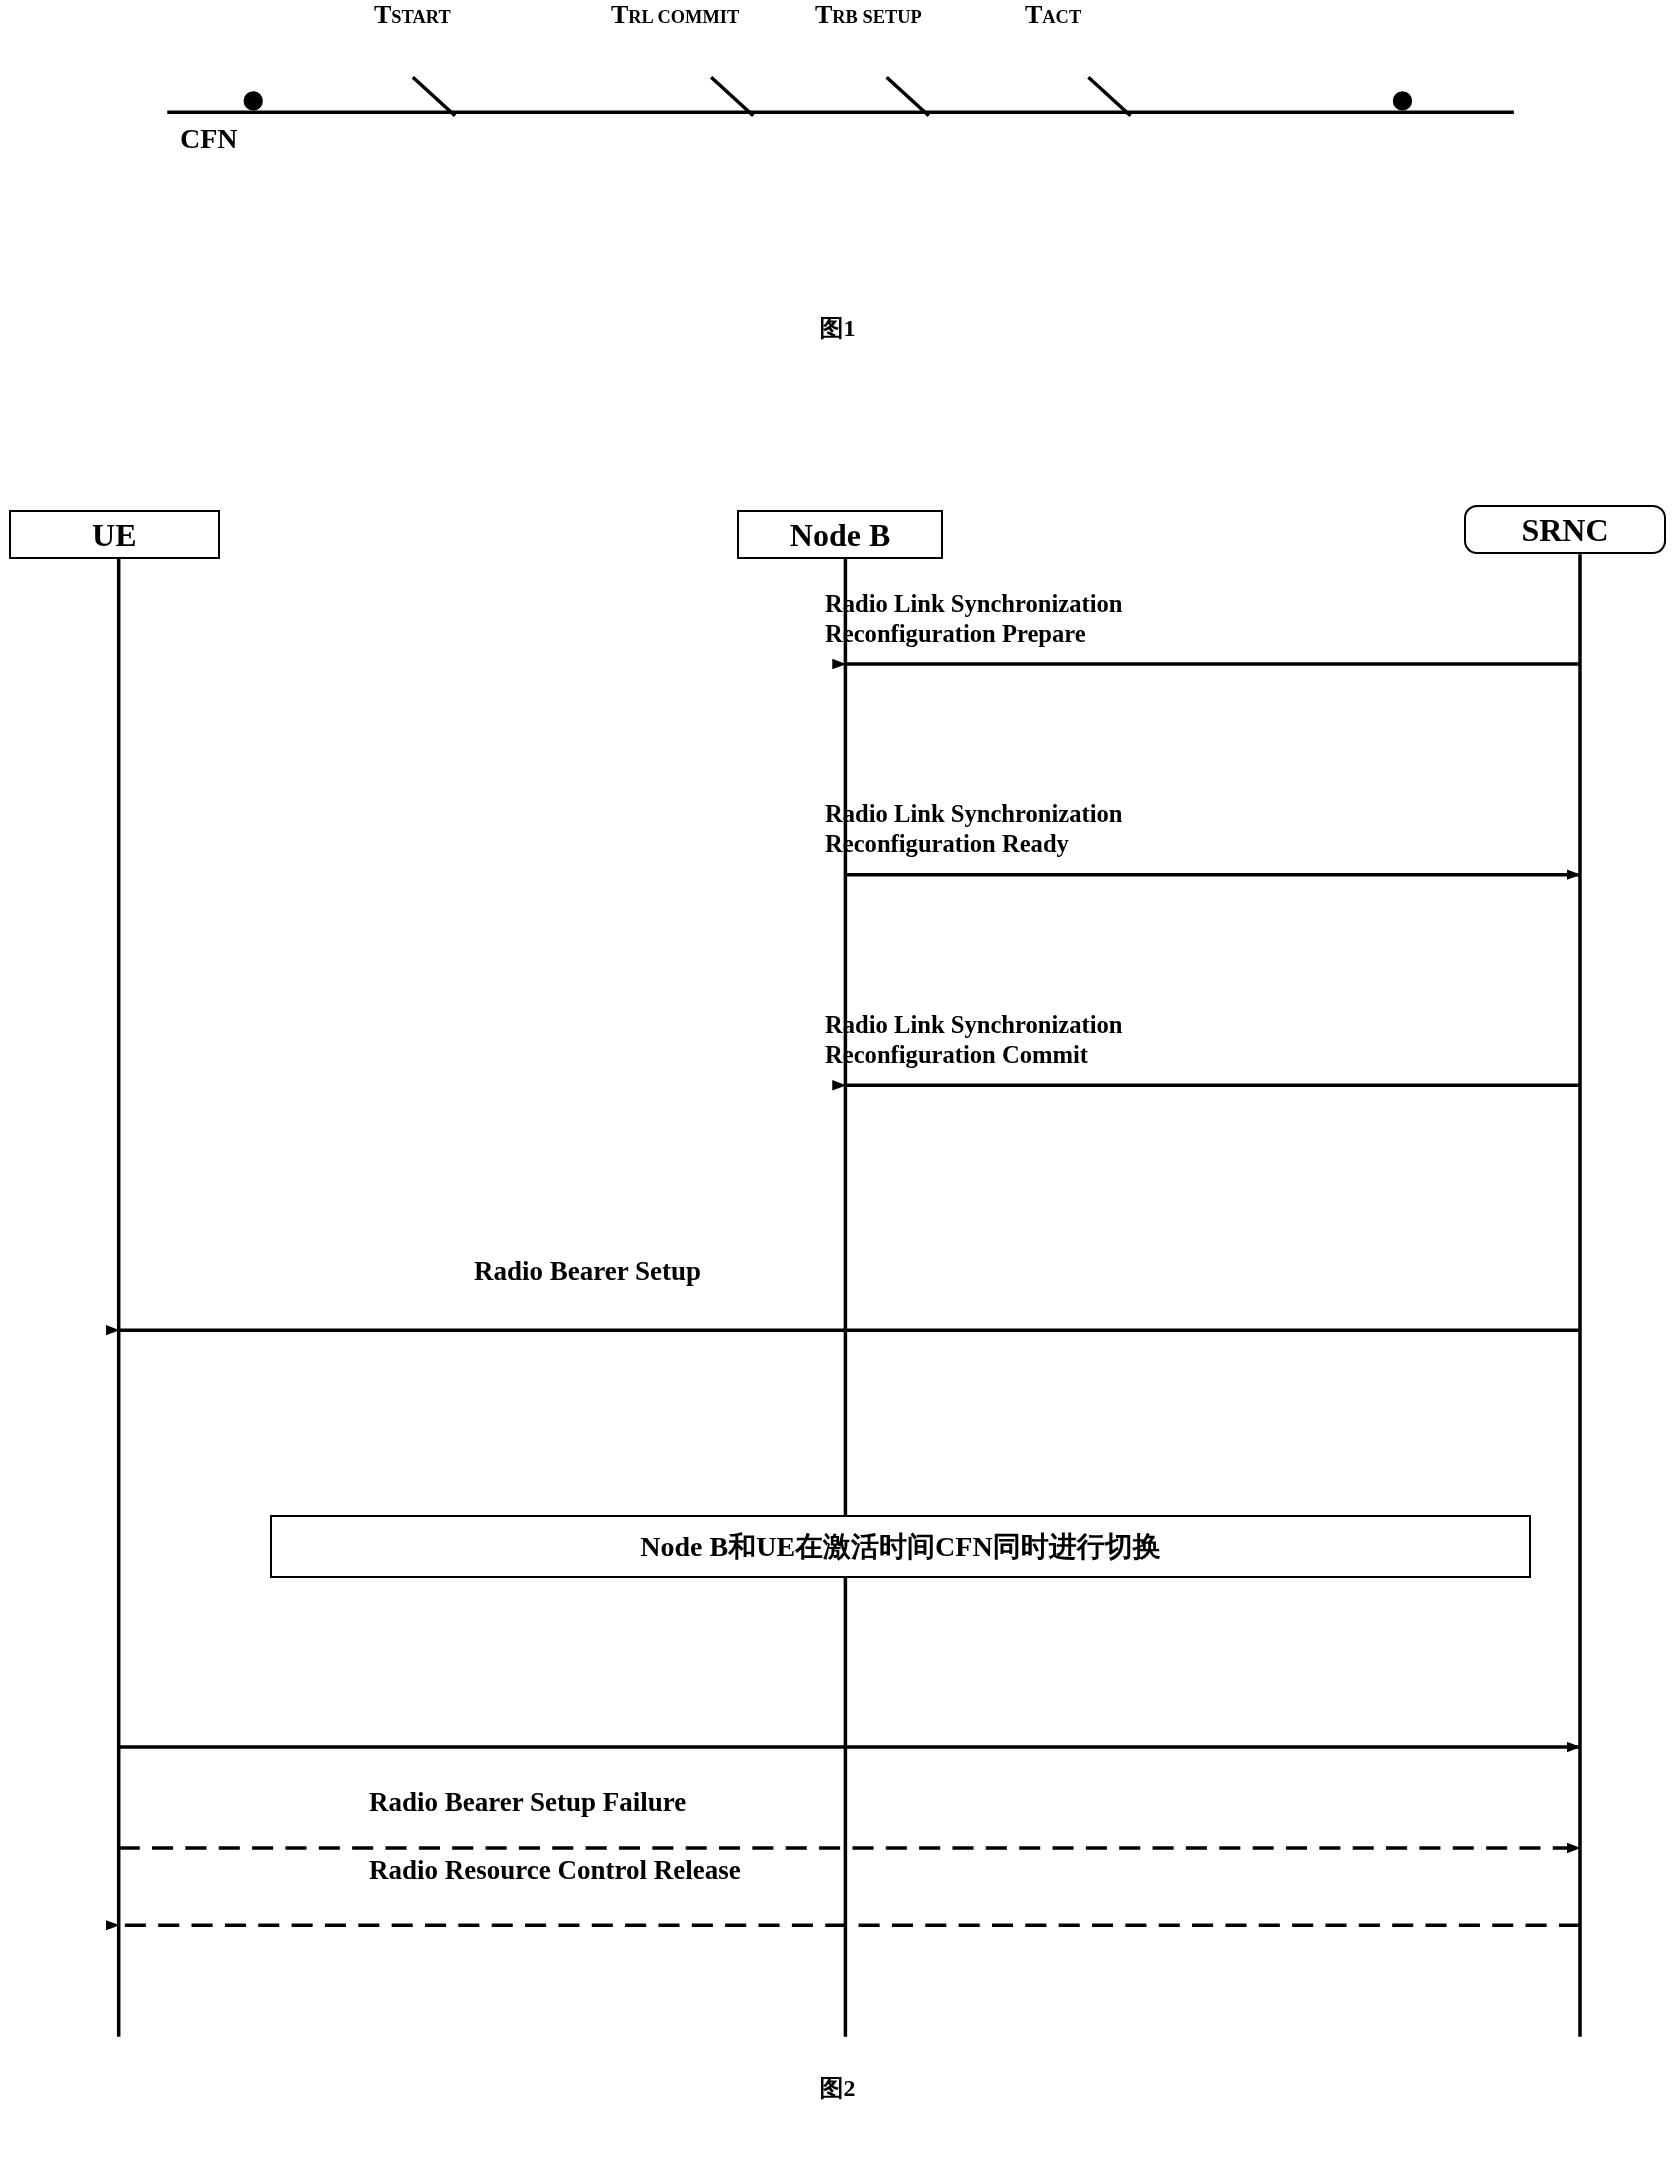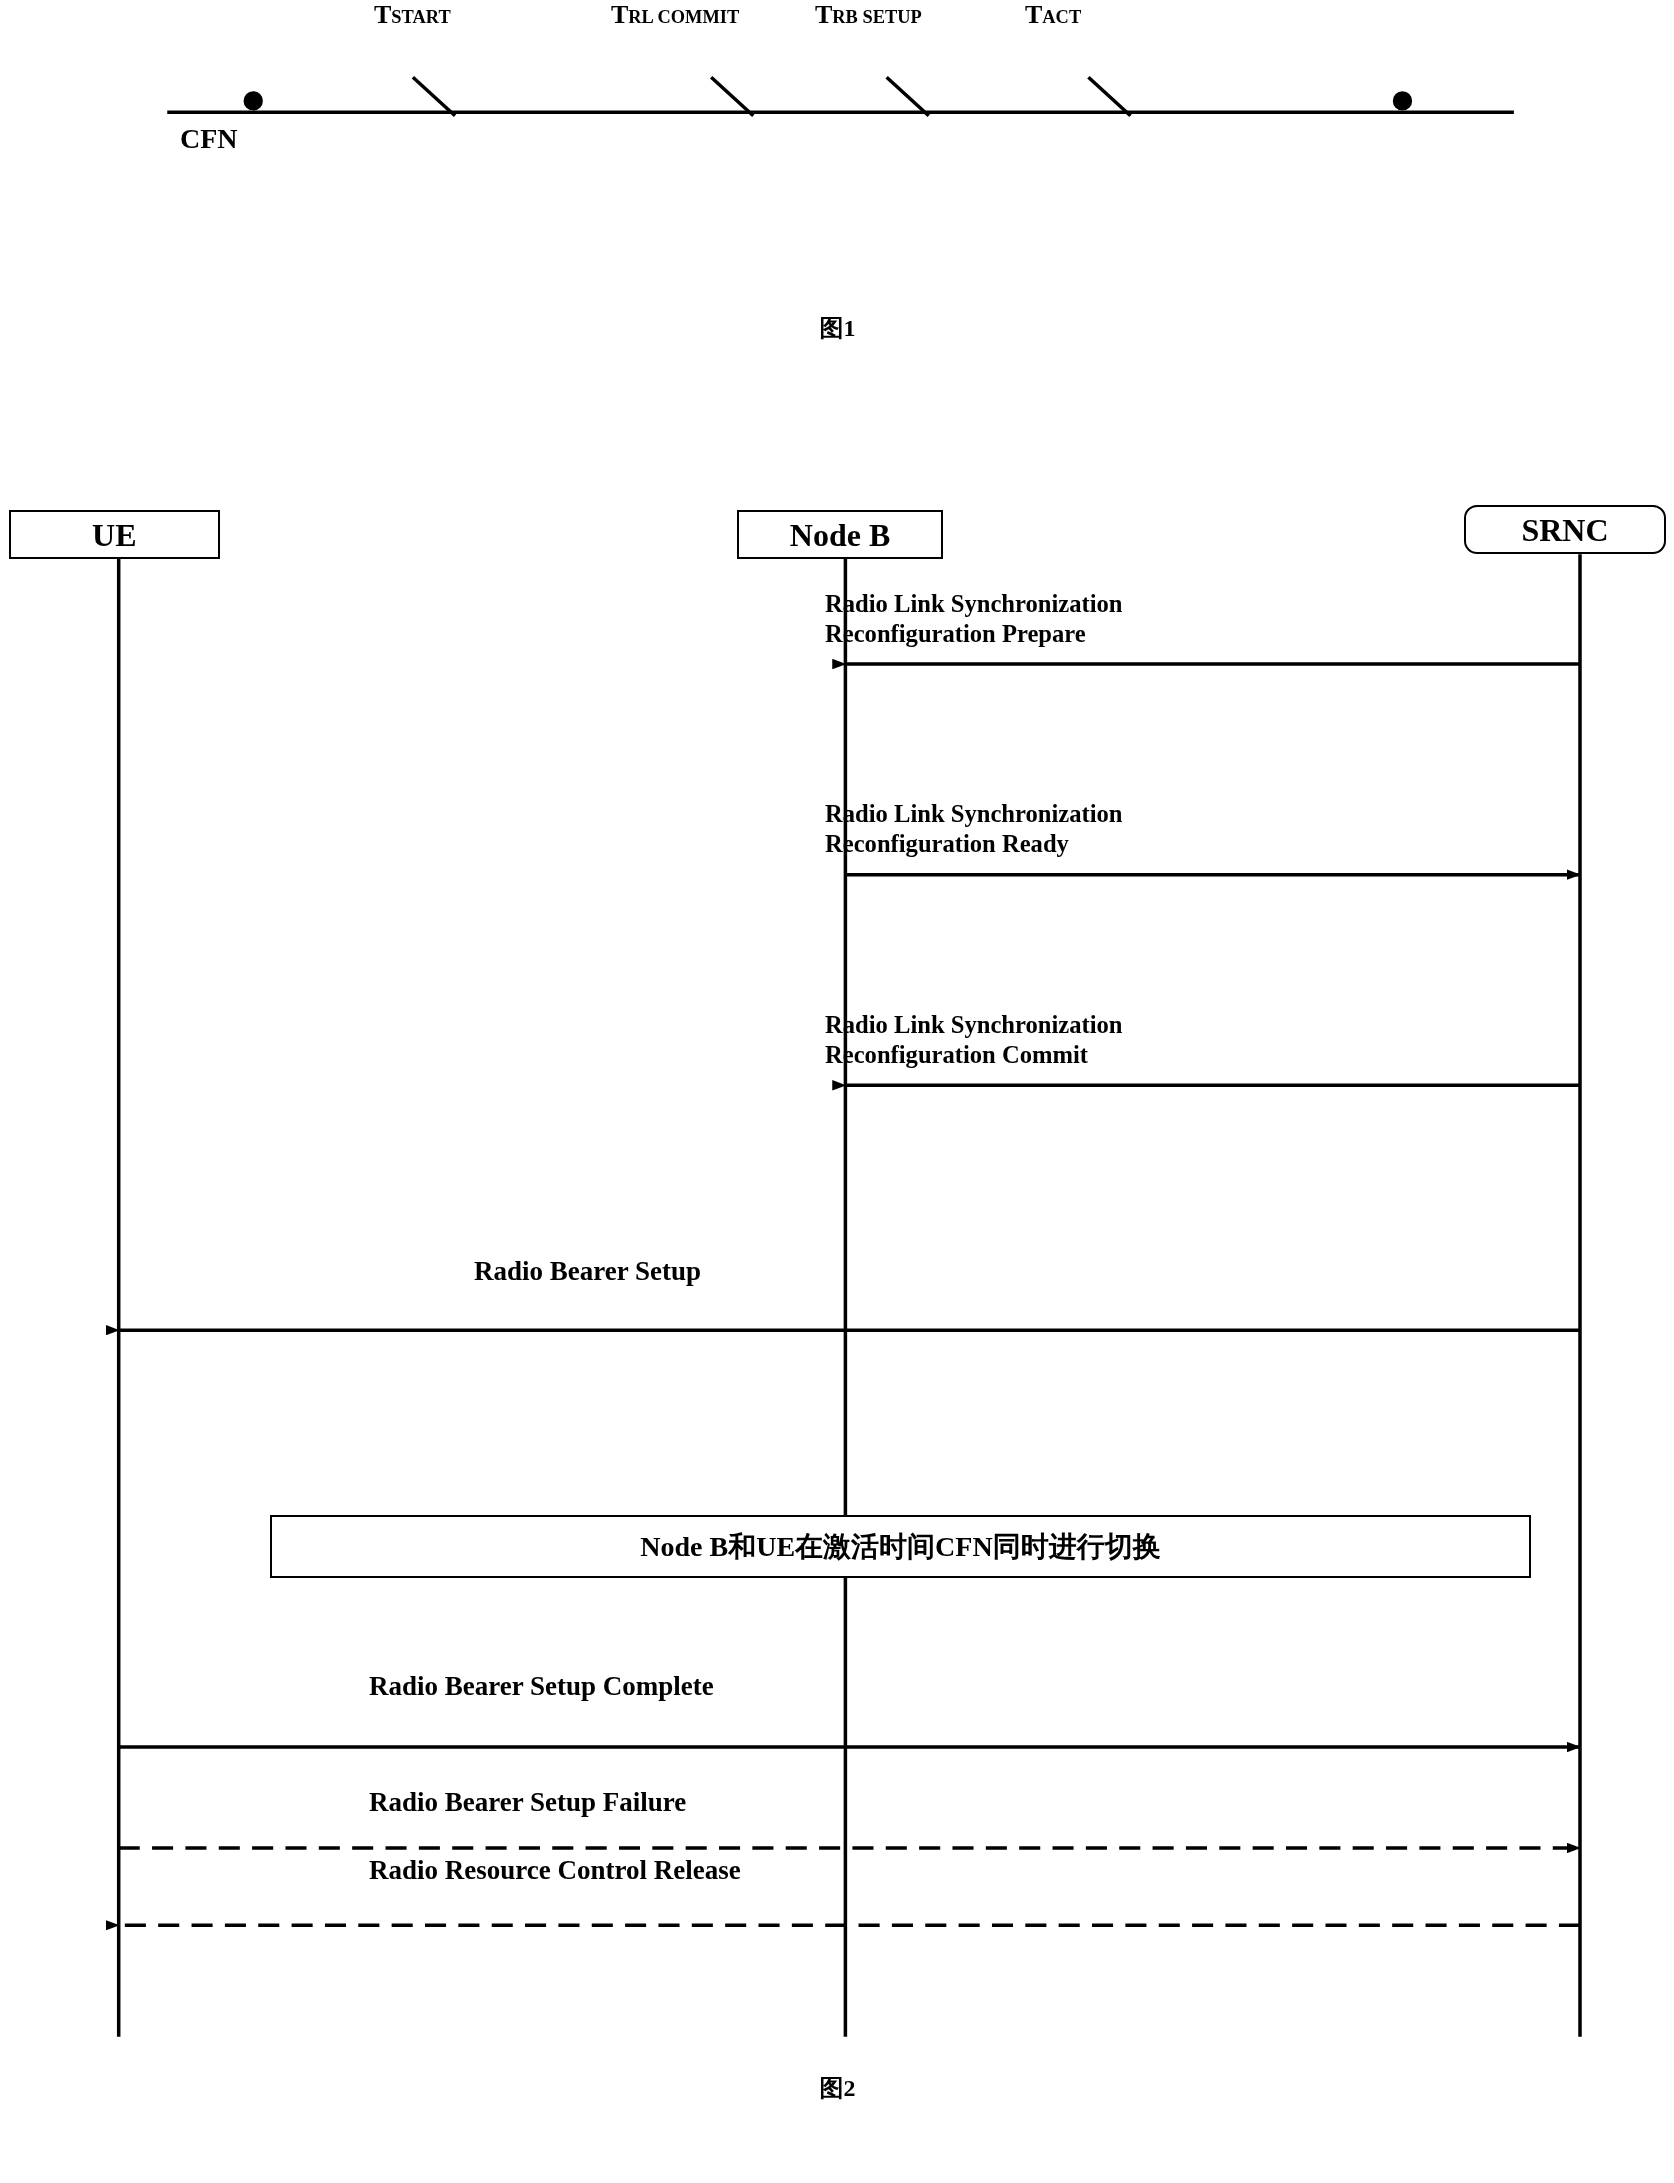--- a/index.html
+++ b/index.html
@@ -140,21 +140,20 @@
 
     <div class="note-box" style="left:222px; top:1023px; width:1261px; height:63px;margin-left:48px;">Node B和UE在激活时间CFN同时进行切换</div>
 
     <div class="msg-label" style="left:825px; top:97px; width:702px;">Radio Link Synchronization
 Reconfiguration Prepare</div>
     <div class="msg-label" style="left:825px; top:307px; width:702px;">Radio Link Synchronization
 Reconfiguration Ready</div>
     <div class="msg-label" style="left:825px; top:518px; width:702px;">Radio Link Synchronization
 Reconfiguration Commit</div>
     <div class="msg-label" style="left:474px; top:764px; width:702px; font-size:27px;">Radio Bearer Setup</div>
-    <div class="msg-label" style="left:369px; top:1179px; width:878px; font-size:27px;">Radio Bearer Setup Complete</div>
     <div class="msg-label" style="left:369px; top:1295px; width:878px; font-size:27px;">Radio Bearer Setup Failure</div>
     <div class="msg-label" style="left:369px; top:1363px; width:878px; font-size:27px;">Radio Resource Control Release</div>
 
     <svg class="overlay" viewBox="0 0 1908 1880">
       <defs>
         <marker id="arrL" markerWidth="16" markerHeight="12" refX="1" refY="6" orient="auto" markerUnits="userSpaceOnUse">
           <path d="M16,0 L0,6 L16,12 Z" fill="#000"></path>
         </marker>
         <marker id="arrR" markerWidth="16" markerHeight="12" refX="15" refY="6" orient="auto" markerUnits="userSpaceOnUse">
           <path d="M0,0 L16,6 L0,12 Z" fill="#000"></path>

